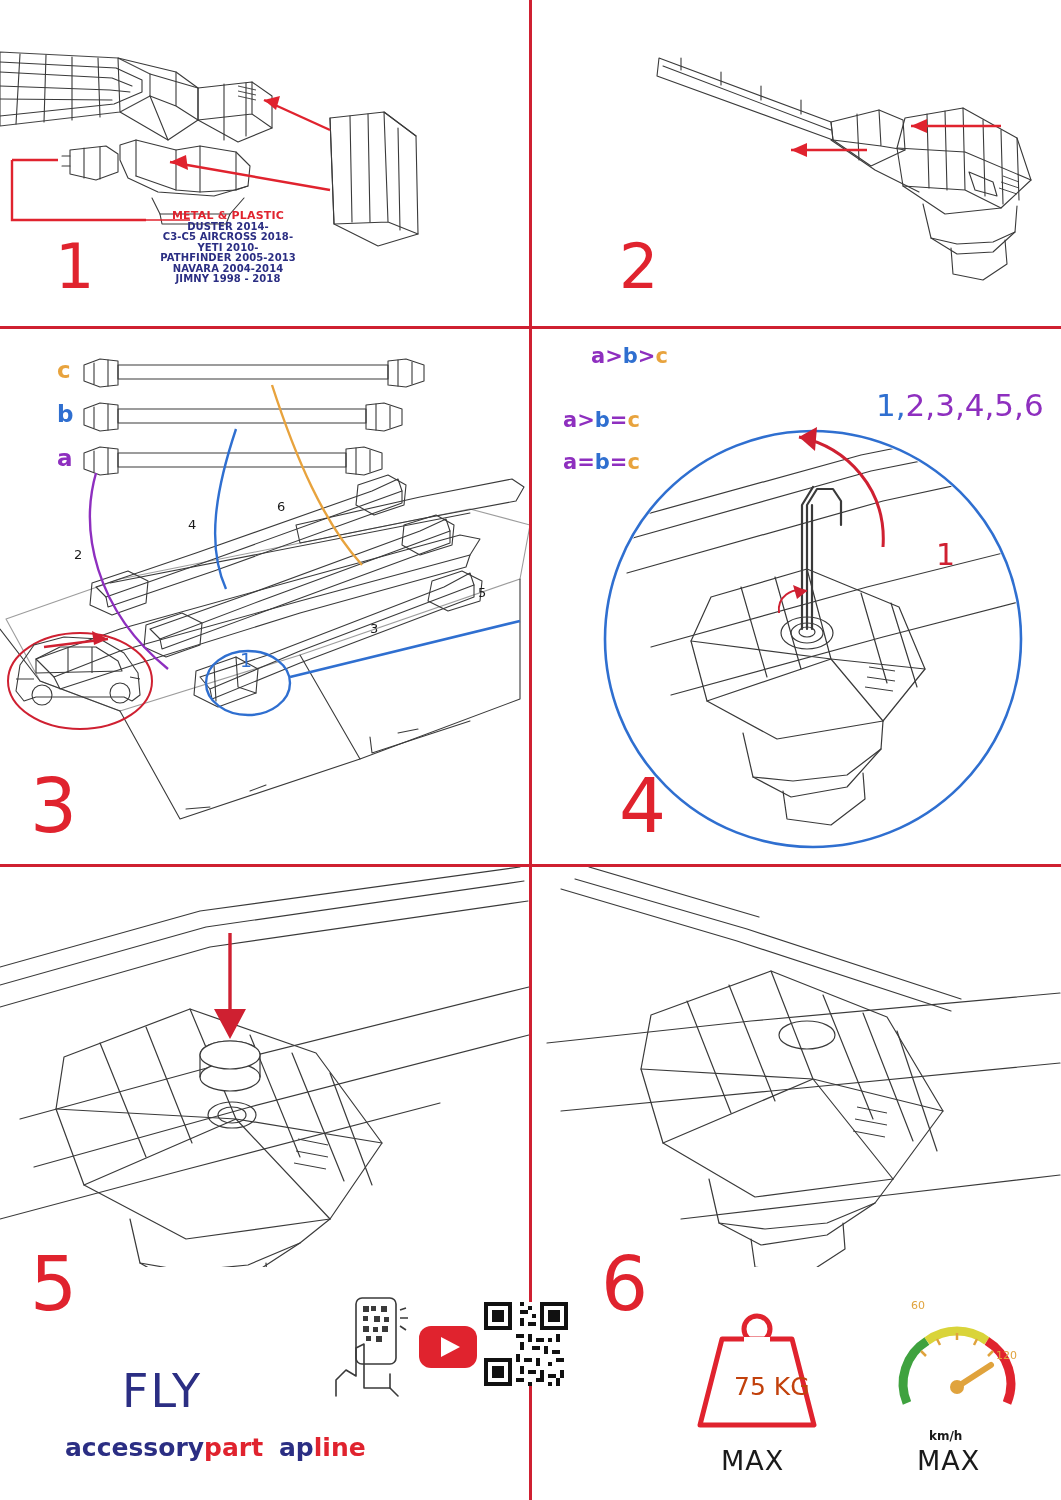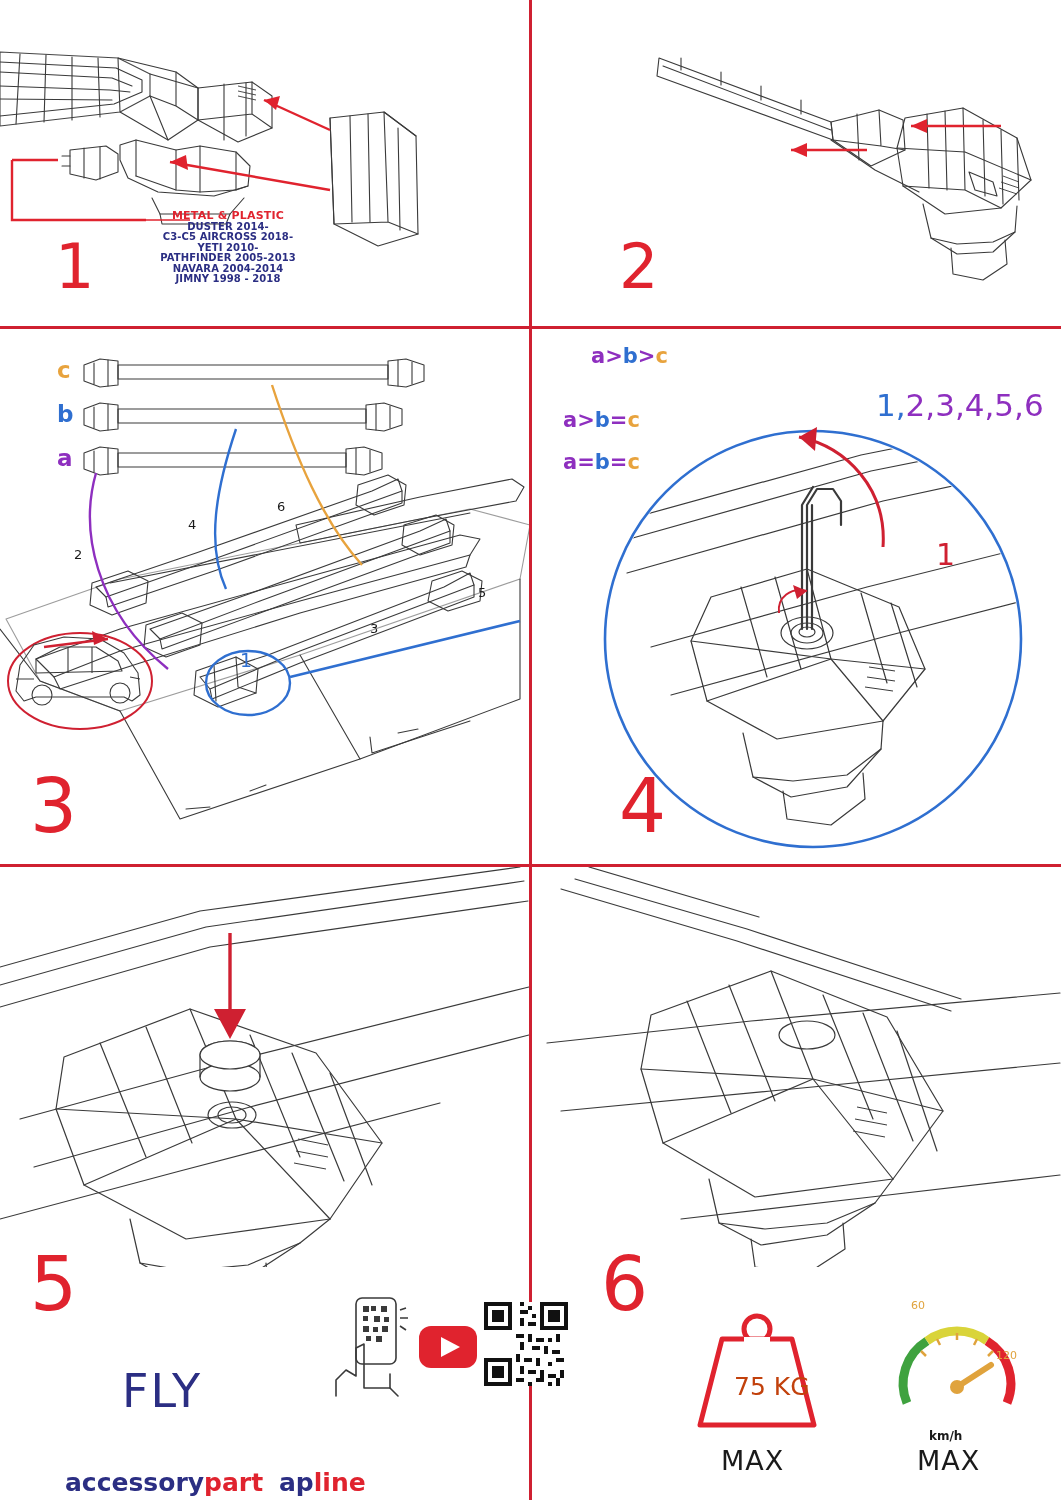--- a/index.html
+++ b/index.html
@@ -125,21 +125,20 @@
     font-family: "DejaVu Sans", sans-serif;
     font-size: 46px;
     letter-spacing: 2px;
     color: #2b2e83;
   }
   .brandline {
     position: absolute;
     font-family: "DejaVu Sans", sans-serif;
     font-size: 25px;
     white-space: nowrap;
-    margin-top: 35px;
   }
   .brandline .w1 { color: #2b2e83; font-weight: 700; }
   .brandline .w2 { color: #e0232e; font-weight: 700; }
   .brandline .w3a { color: #2b2e83; font-weight: 700; }
   .brandline .w3b { color: #e0232e; font-weight: 700; }
 
   .maxlabel {
     position: absolute;
     font-family: "DejaVu Sans", sans-serif;
     font-size: 27px;

